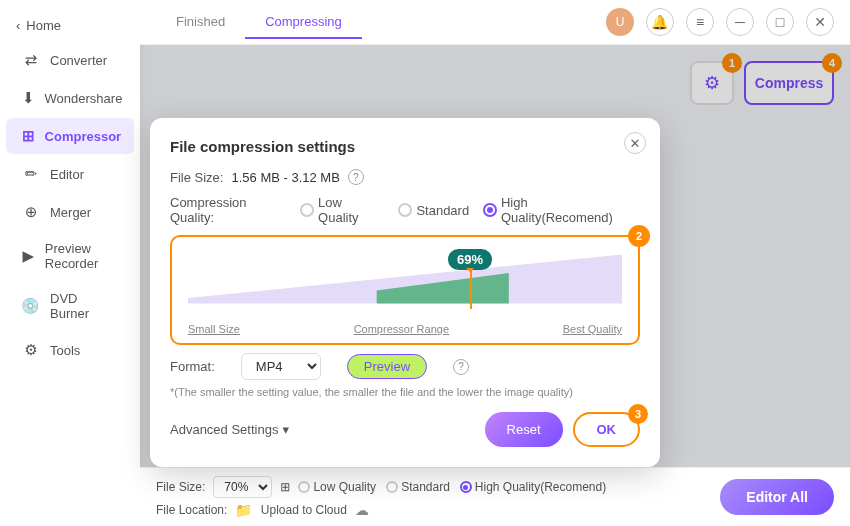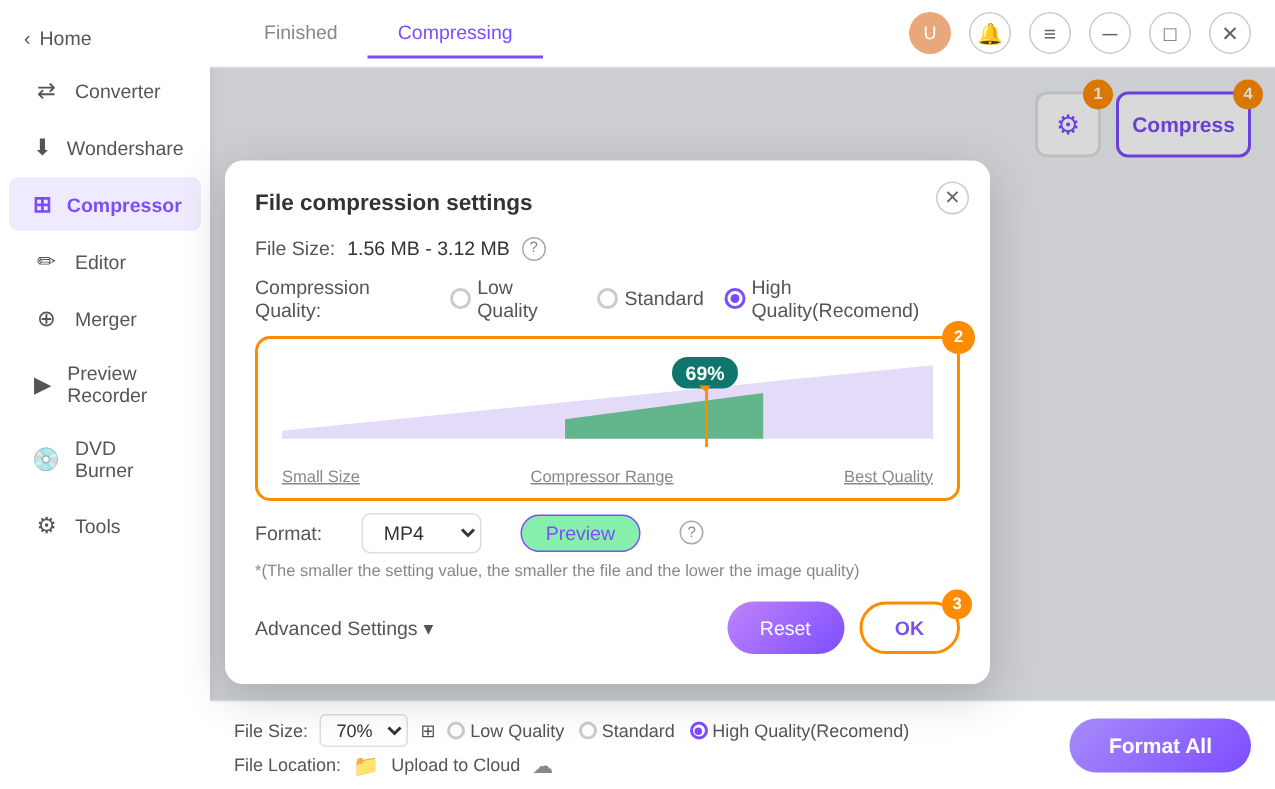--- a/index.html
+++ b/index.html
@@ -248,21 +248,21 @@
       color: #888;
       cursor: pointer;
     }
 
     
     .modal-overlay {
       position: absolute;
       top: 0; left: 0; right: 0; bottom: 0;
       background: rgba(0,0,0,0.15);
       display: flex;
-      align-items: center;
+      align-items: flex-end;
       justify-content: flex-start;
       padding-top: 50px;
       padding-left: 10px;
       z-index: 100;
     }
     .modal {
       background: #fff;
       border-radius: 12px;
       width: 510px;
       padding: 20px;
@@ -424,21 +424,21 @@
       border: 1px solid #ddd;
       border-radius: 6px;
       padding: 4px 10px;
       font-size: 13px;
       color: #333;
       background: #fff;
       min-width: 80px;
     }
     .preview-btn {
       border: 1px solid #7c4dff;
-      background: #86efac;
+      background: #bef264;
       color: #7c4dff;
       border-radius: 16px;
       padding: 4px 16px;
       font-size: 13px;
       cursor: pointer;
     }
     .note-text {
       font-size: 11px;
       color: #888;
       margin-top: 6px;
@@ -683,16 +683,16 @@
         </div>
       </div>
       <div class="bottom-bar-row">
         <span>File Location:</span>
         <span class="folder-icon">📁</span>
         <span>Upload to Cloud</span>
         <span class="cloud-icon">☁</span>
       </div>
     </div>
     <button class="start-all-btn">
-      <span>Format All</span>
+      <span>Editor All</span>
     </button>
   </div>
 </div>
 
 </body></html>

